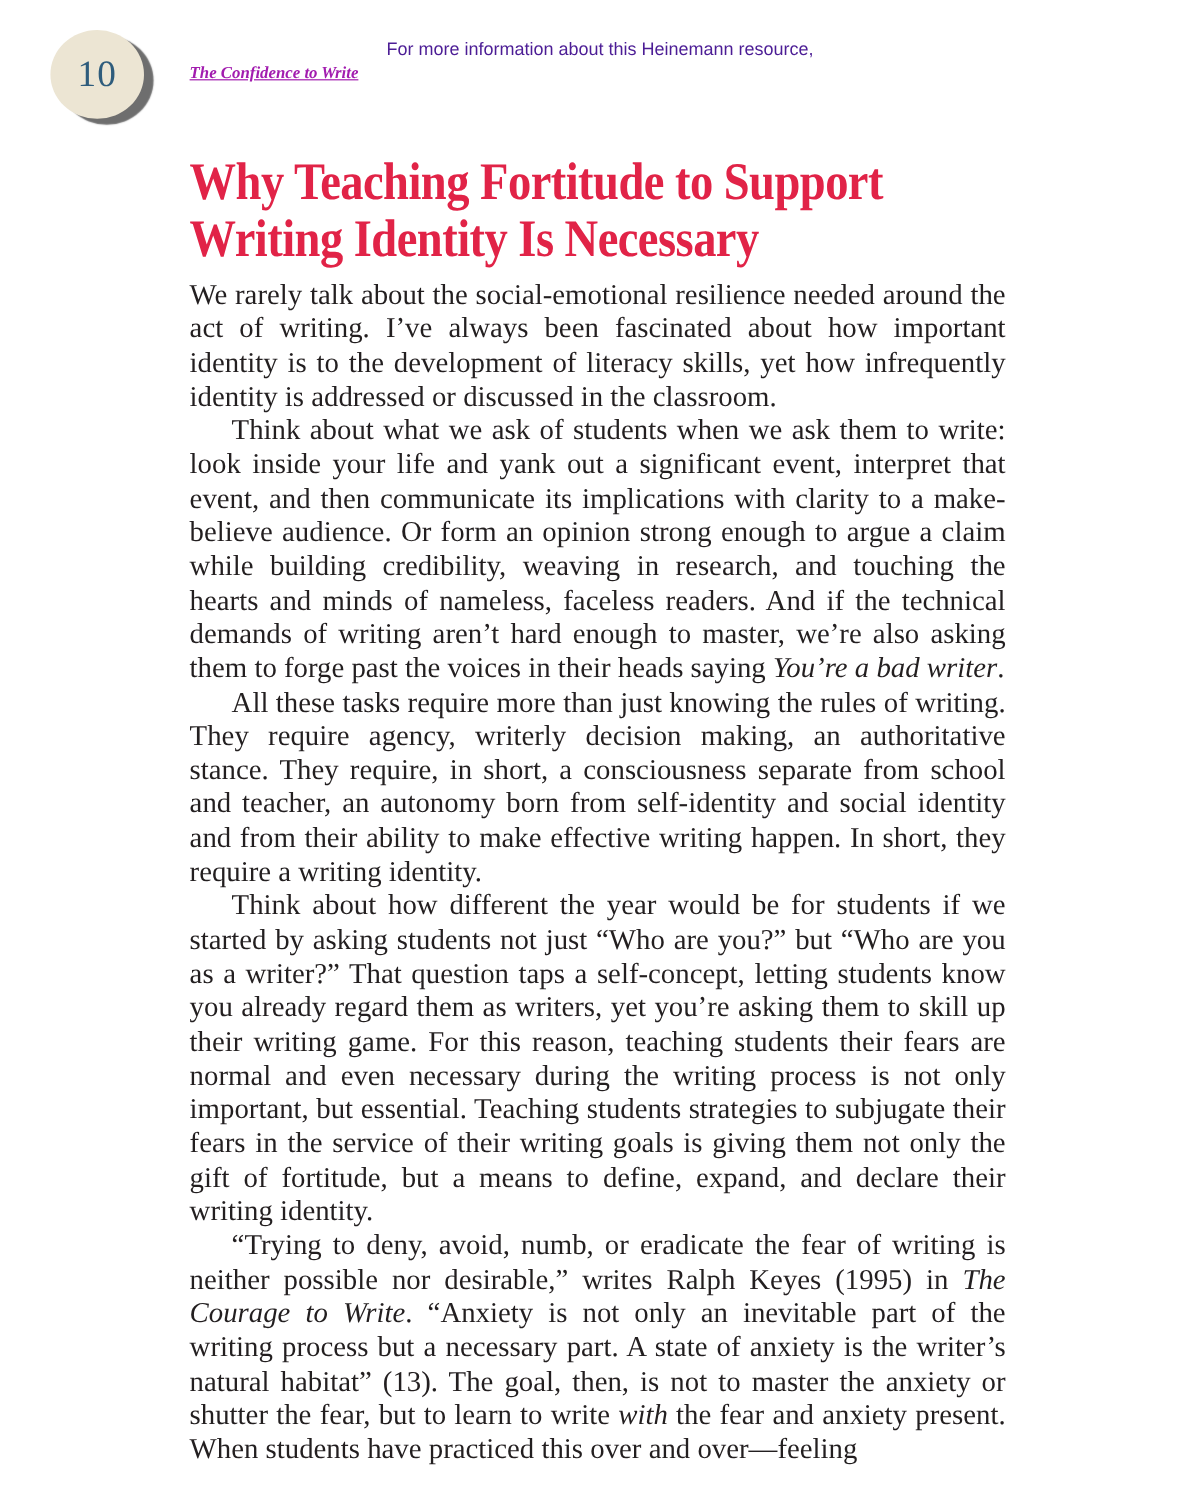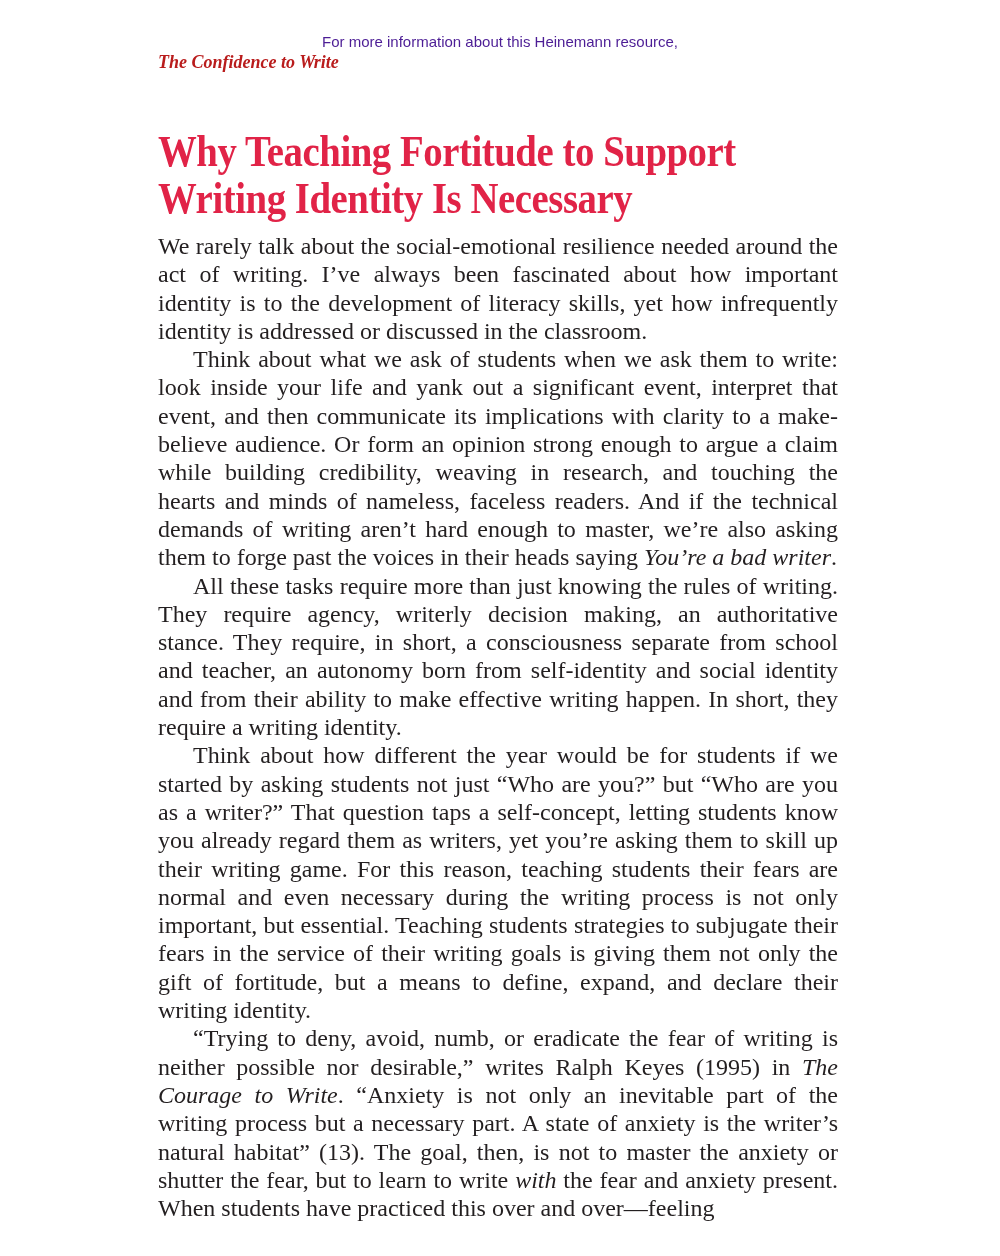--- a/index.html
+++ b/index.html
@@ -26,23 +26,24 @@
     display:flex; align-items:center; justify-content:center;
   }
   .page-circle .num {
     font-family:"Liberation Serif", serif;
     font-size:31px; letter-spacing:1px;
     color:#2e5c7c;
   }
   .running-head {
     position:absolute; left:158px; top:52px;
     font-style:italic; font-weight:600;
-    font-size:18px; line-height:20px;
-    color:#b91c1c;
+    font-size:14px; line-height:20px;
+    color:#a21caf;
     white-space:nowrap;
+    text-decoration:underline;
   }
   .notice {
     position:absolute; left:0; top:33px; width:1000px;
     text-align:center;
     font-family:"Liberation Sans", sans-serif;
     font-size:15px; line-height:18px;
     color:#4c1d95;
   }
   .notice .url { white-space:nowrap; }
 
@@ -70,20 +71,23 @@
     color:#231f20;
   }
   p.body.first { text-indent:0; }
   .it { font-style:italic; }
 </style>
 </head>
 <body>
 
 <div class="page">
 
+  <div class="page-circle">
+    <span class="num">10</span>
+  </div>
 
   <div class="running-head">The Confidence to Write</div>
 
   <div class="notice">
     <div>For more information about this Heinemann resource,</div>
   </div>
 
   <main>
     <h1 class="chapter-title">Why Teaching Fortitude to Support Writing Identity Is Necessary</h1>
     <div id="body-text">

